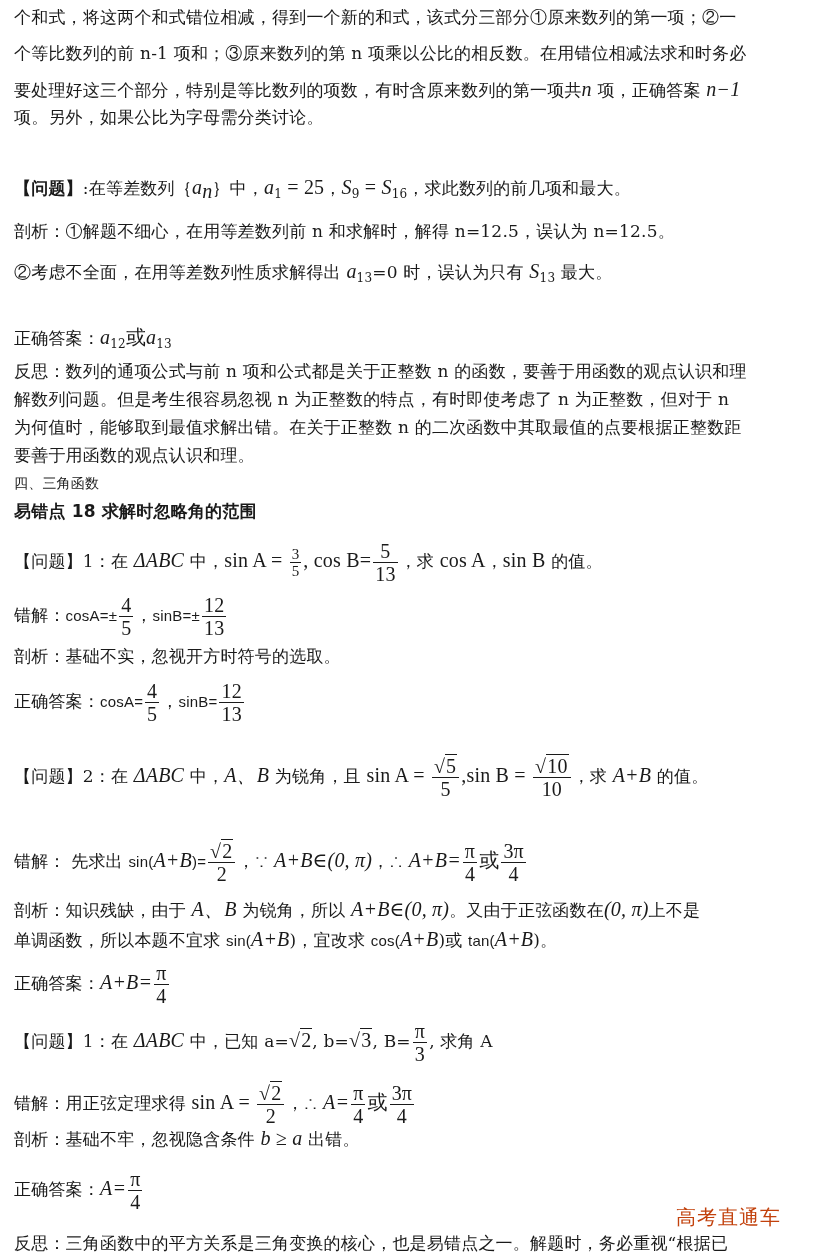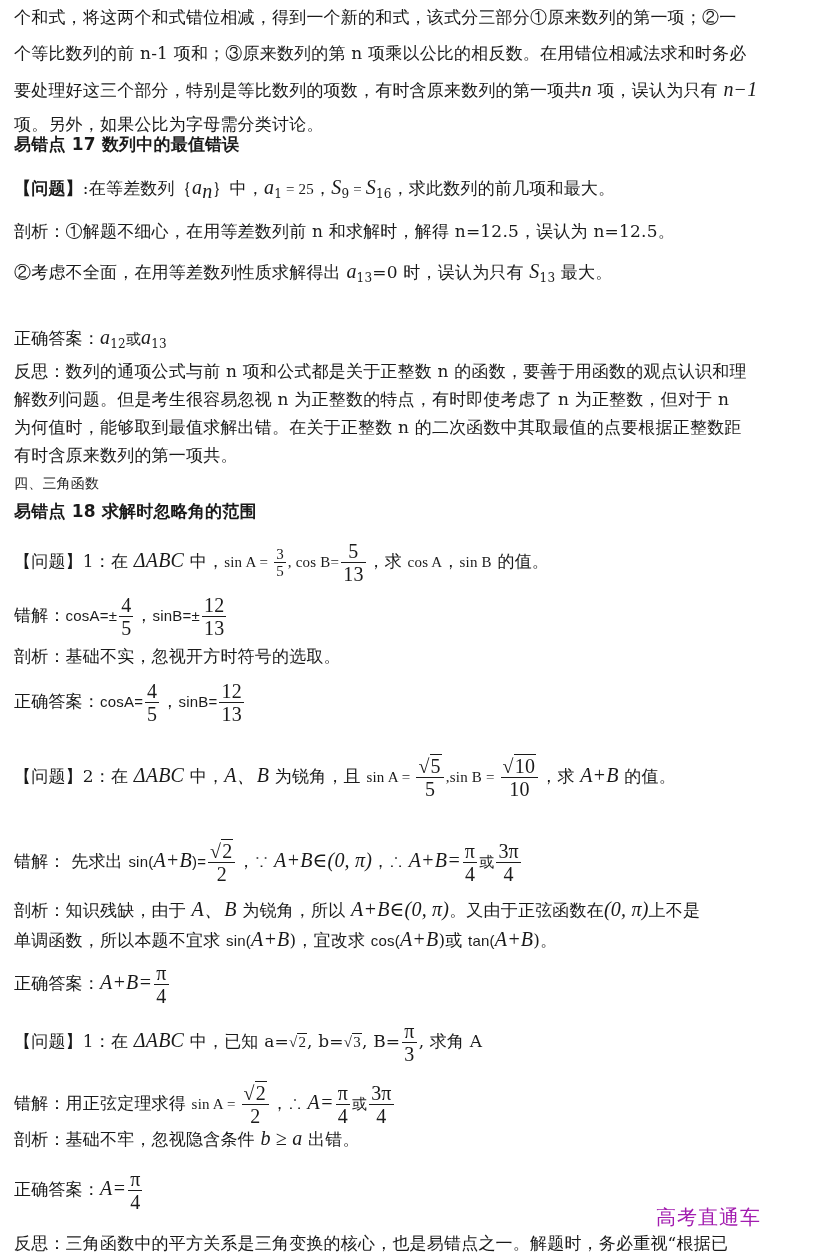--- a/index.html
+++ b/index.html
@@ -9,72 +9,71 @@
     color: #1a1a1a;
   }
   .page { position: absolute; left: 0; top: 0; width: 814px; height: 1259px; }
   .line {
     position: absolute; left: 14px; right: 6px;
     font-size: 17px; line-height: 26px; white-space: nowrap;
     letter-spacing: 0.2px;
   }
   .bold { font-weight: bold; font-family: "DejaVu Sans", "Liberation Sans", sans-serif; }
   .h1 { font-size: 14px; font-family: "DejaVu Sans", "Liberation Sans", sans-serif; }
-  .m { font-family: "Liberation Serif", "DejaVu Serif", serif; font-size: 15px; }
+  .m { font-family: "Liberation Serif", "DejaVu Serif", serif; font-size: 20px; }
   .mi { font-family: "Liberation Serif", "DejaVu Serif", serif; font-style: italic; font-size: 20px; }
   .mono { font-family: Liberation Sans, sans-serif; font-size: 15px; }
   sub { font-size: 12px; font-style: normal; vertical-align: -4px; }
   .frac {
     display: inline-block; vertical-align: middle; text-align: center;
     font-family: "Liberation Serif", "DejaVu Serif", serif; font-size: 20px;
     line-height: 22px; margin: 0 2px;
   }
   .frac .num { display: block; border-bottom: 1.2px solid #1a1a1a; padding: 0 2px; }
   .frac .den { display: block; padding: 0 2px; }
   .frac.sm { font-size: 15px; line-height: 16px; }
   .sqrt { font-family: "Liberation Serif", serif; }
   .sqrt .rad { border-top: 1.2px solid #1a1a1a; padding: 0 1px; }
   .watermark {
-    position: absolute; left: 656px; top: 1204px;
+    position: absolute; left: 676px; top: 1204px;
     font-family: "DejaVu Sans", "Liberation Sans", sans-serif;
-    font-size: 20px; color: #a21caf; letter-spacing: 1px;
+    font-size: 20px; color: #c2410c; letter-spacing: 1px;
   }
 </style>
 </head>
 <body>
 
 <div class="page">
 
   <div class="line" style="top:4px">个和式，将这两个和式错位相减，得到一个新的和式，该式分三部分①原来数列的第一项；②一</div>
   <div class="line" style="top:40px">个等比数列的前 n-1 项和；③原来数列的第 n 项乘以公比的相反数。在用错位相减法求和时务必</div>
   <div class="line" style="top:76px">
-    <span>要处理好这三个部分，特别是等比数列的项数，有时含原来数列的第一项共</span><span class="mi">n</span><span> 项，误认为只有 </span><span class="mi">n−1</span>
+    <span>要处理好这三个部分，特别是等比数列的项数，有时含原来数列的第一项共</span><span class="mi">n</span><span> 项，正确答案 </span><span class="mi">n−1</span>
   </div>
-  <div class="line" style="top:111px">项。另外，如果公比为字母需分类讨论。</div>
+  <div class="line" style="top:104px">项。另外，如果公比为字母需分类讨论。</div>
 
-  <div class="line bold" style="top:131px">易错点 17  数列中的最值错误</div>
 
   <div class="line" style="top:174px">
     <span class="bold">【问题】</span><span>:在等差数列｛</span><span class="mi">a</span><sub class="mi">n</sub><span>｝中，</span><span class="mi">a</span><sub>1</sub><span class="m"> = 25</span><span>，</span><span class="mi">S</span><sub>9</sub><span class="m"> = </span><span class="mi">S</span><sub>16</sub><span>，求此数列的前几项和最大。</span>
   </div>
 
   <div class="line" style="top:218px">剖析：①解题不细心，在用等差数列前 n 和求解时，解得 n=12.5，误认为 n=12.5。</div>
 
   <div class="line" style="top:258px">
     <span>②考虑不全面，在用等差数列性质求解得出 </span><span class="mi">a</span><sub>13</sub><span>=0 时，误认为只有 </span><span class="mi">S</span><sub>13</sub><span> 最大。</span>
   </div>
 
   <div class="line" style="top:324px">
     <span>正确答案：</span><span class="mi">a</span><sub>12</sub><span class="m">或</span><span class="mi">a</span><sub>13</sub>
   </div>
 
   <div class="line" style="top:386px">解数列问题。但是考生很容易忽视 n 为正整数的特点，有时即使考虑了 n 为正整数，但对于 n</div>
   <div class="line" style="top:358px">反思：数列的通项公式与前 n 项和公式都是关于正整数 n 的函数，要善于用函数的观点认识和理</div>
   <div class="line" style="top:414px">为何值时，能够取到最值求解出错。在关于正整数 n 的二次函数中其取最值的点要根据正整数距</div>
-  <div class="line" style="top:442px">有时含原来数列的第一项共。</div>
+  <div class="line" style="top:442px">要善于用函数的观点认识和理。</div>
 
   <div class="line h1" style="top:470px">四、三角函数</div>
   <div class="line bold" style="top:498px">易错点 18   求解时忽略角的范围</div>
 
   <div class="line" style="top:540px">
     <span>【问题】1：在 </span><span class="mi">ΔABC</span><span> 中，</span><span class="m">sin A</span><span class="m"> = </span><span class="frac sm"><span class="num">3</span><span class="den">5</span></span><span class="m">, cos B</span><span class="m">=</span><span class="frac"><span class="num">5</span><span class="den">13</span></span><span>，求 </span><span class="m">cos A</span><span>，</span><span class="m">sin B</span><span> 的值。</span>
   </div>
 
   <div class="line" style="top:594px">
     <span>错解：</span><span class="mono">cosA=±</span><span class="frac"><span class="num">4</span><span class="den">5</span></span><span>，</span><span class="mono">sinB=±</span><span class="frac"><span class="num">12</span><span class="den">13</span></span>

